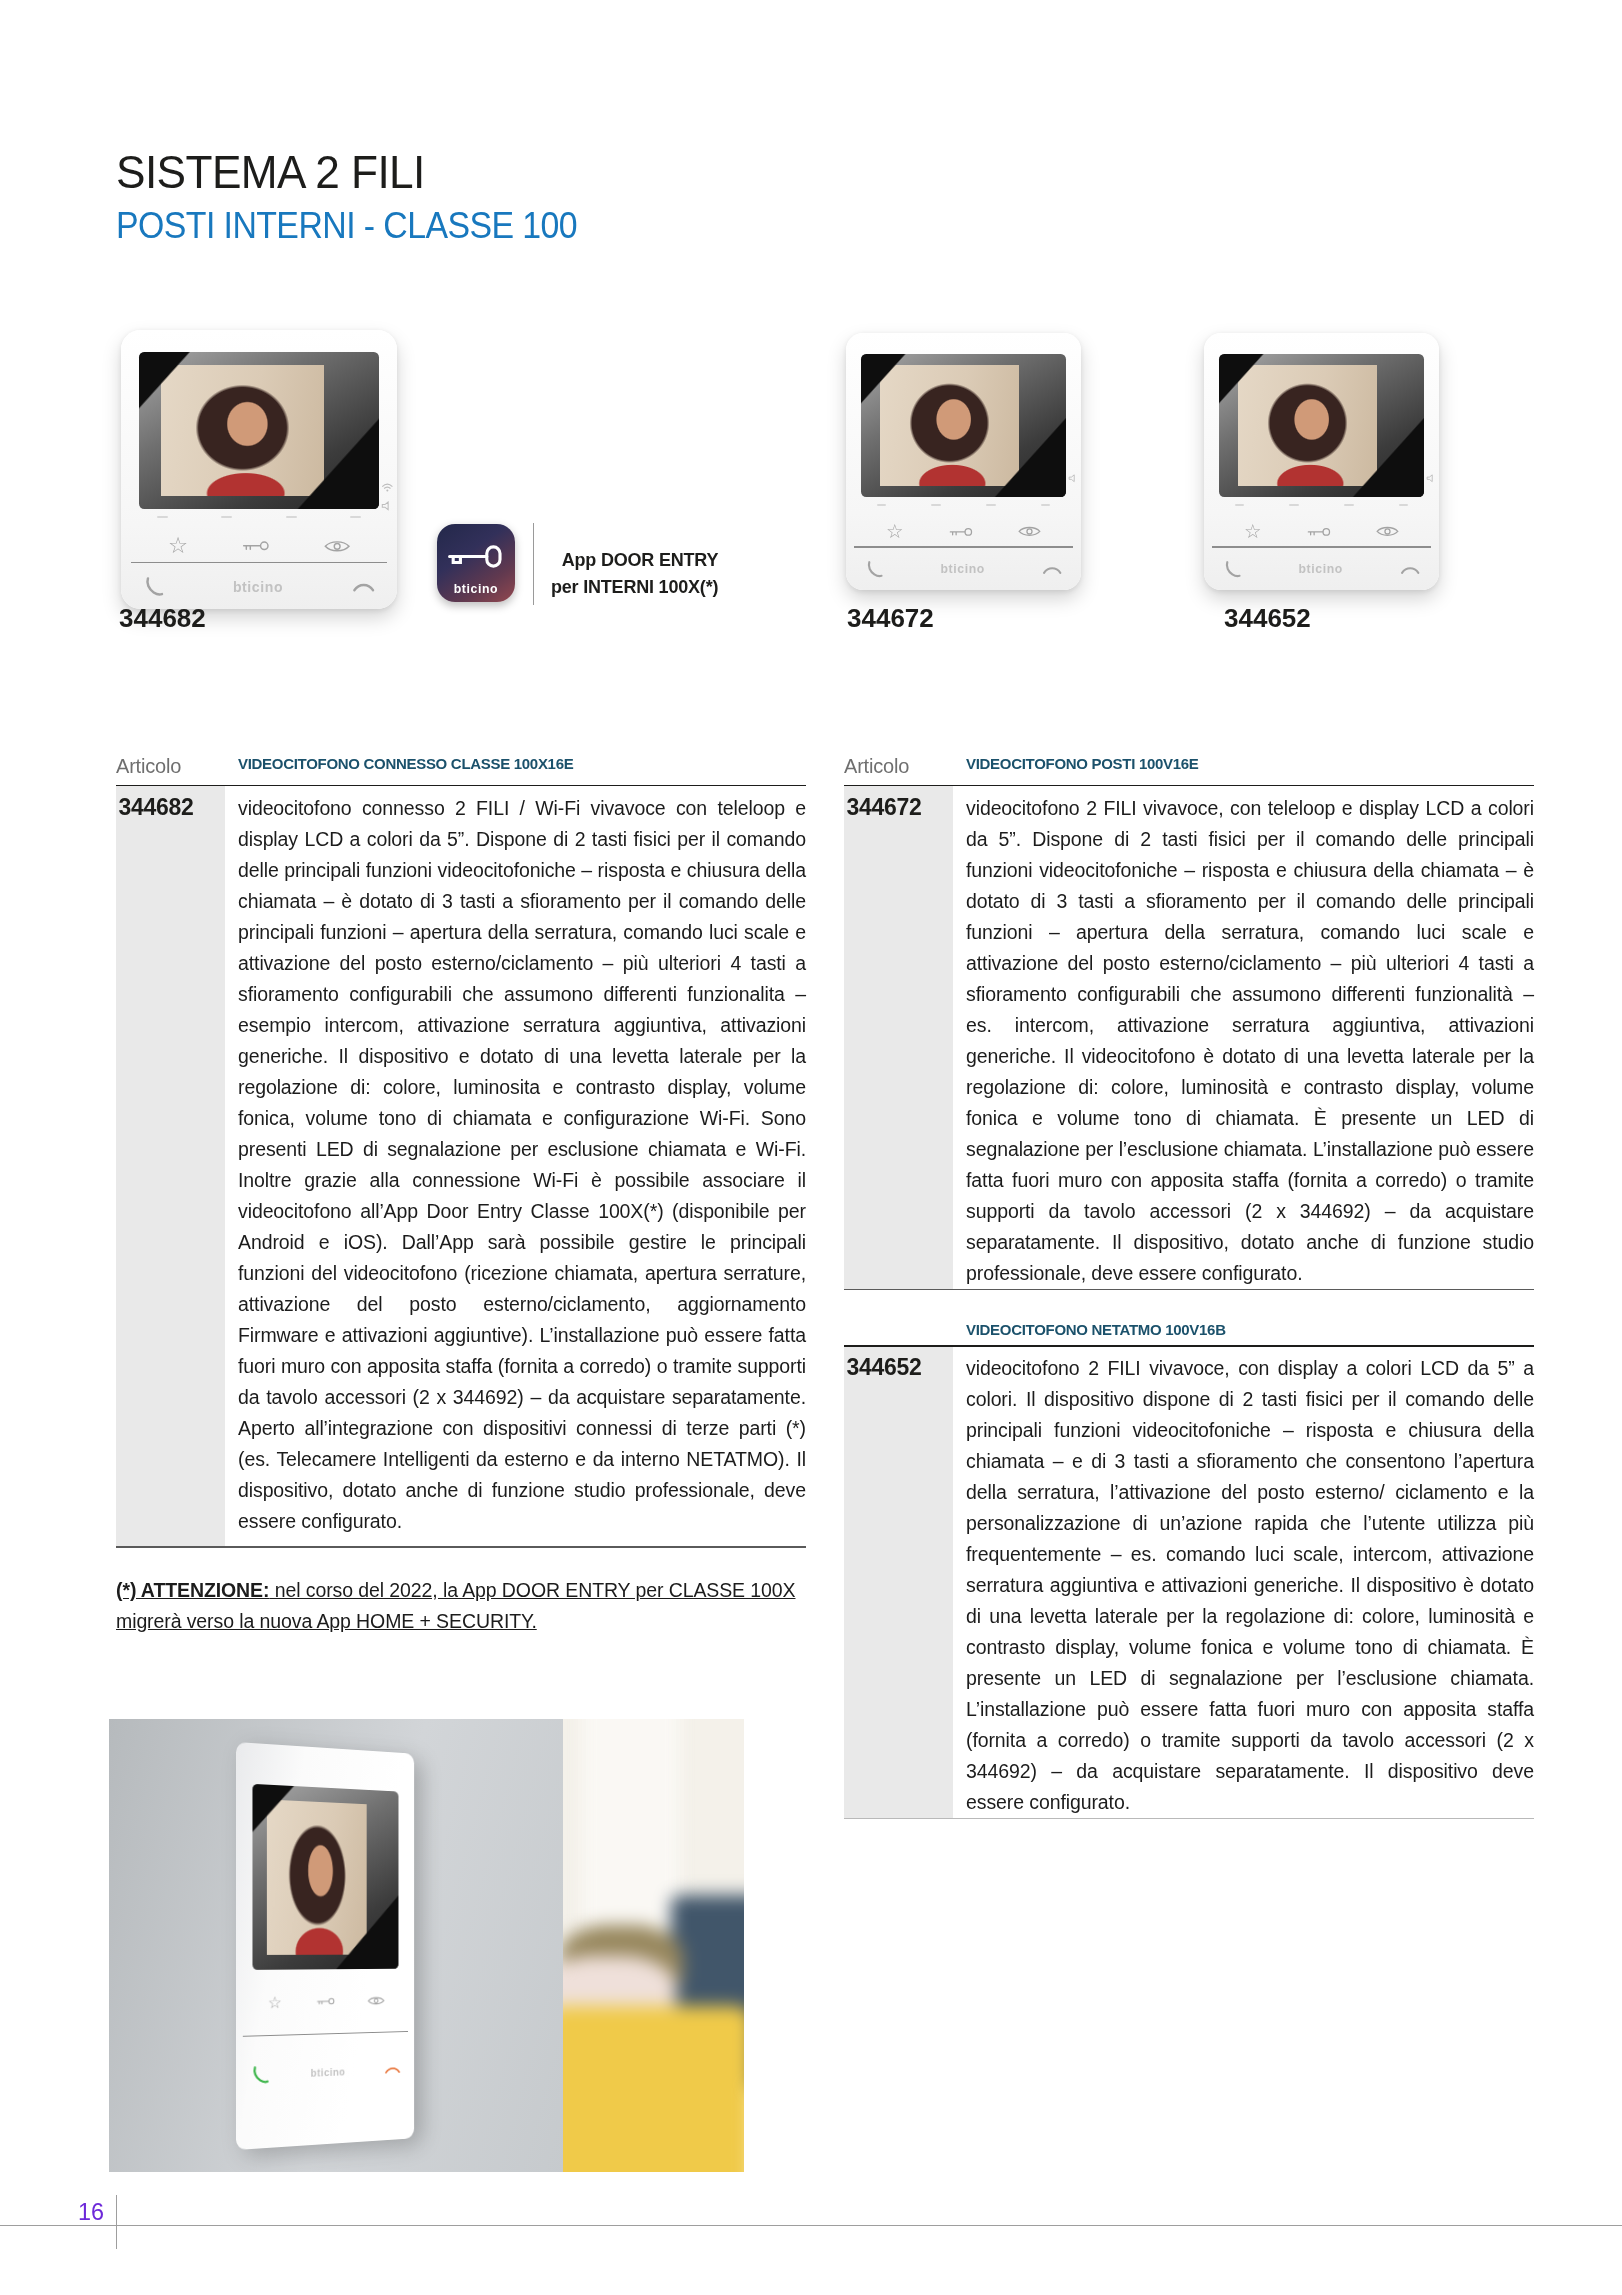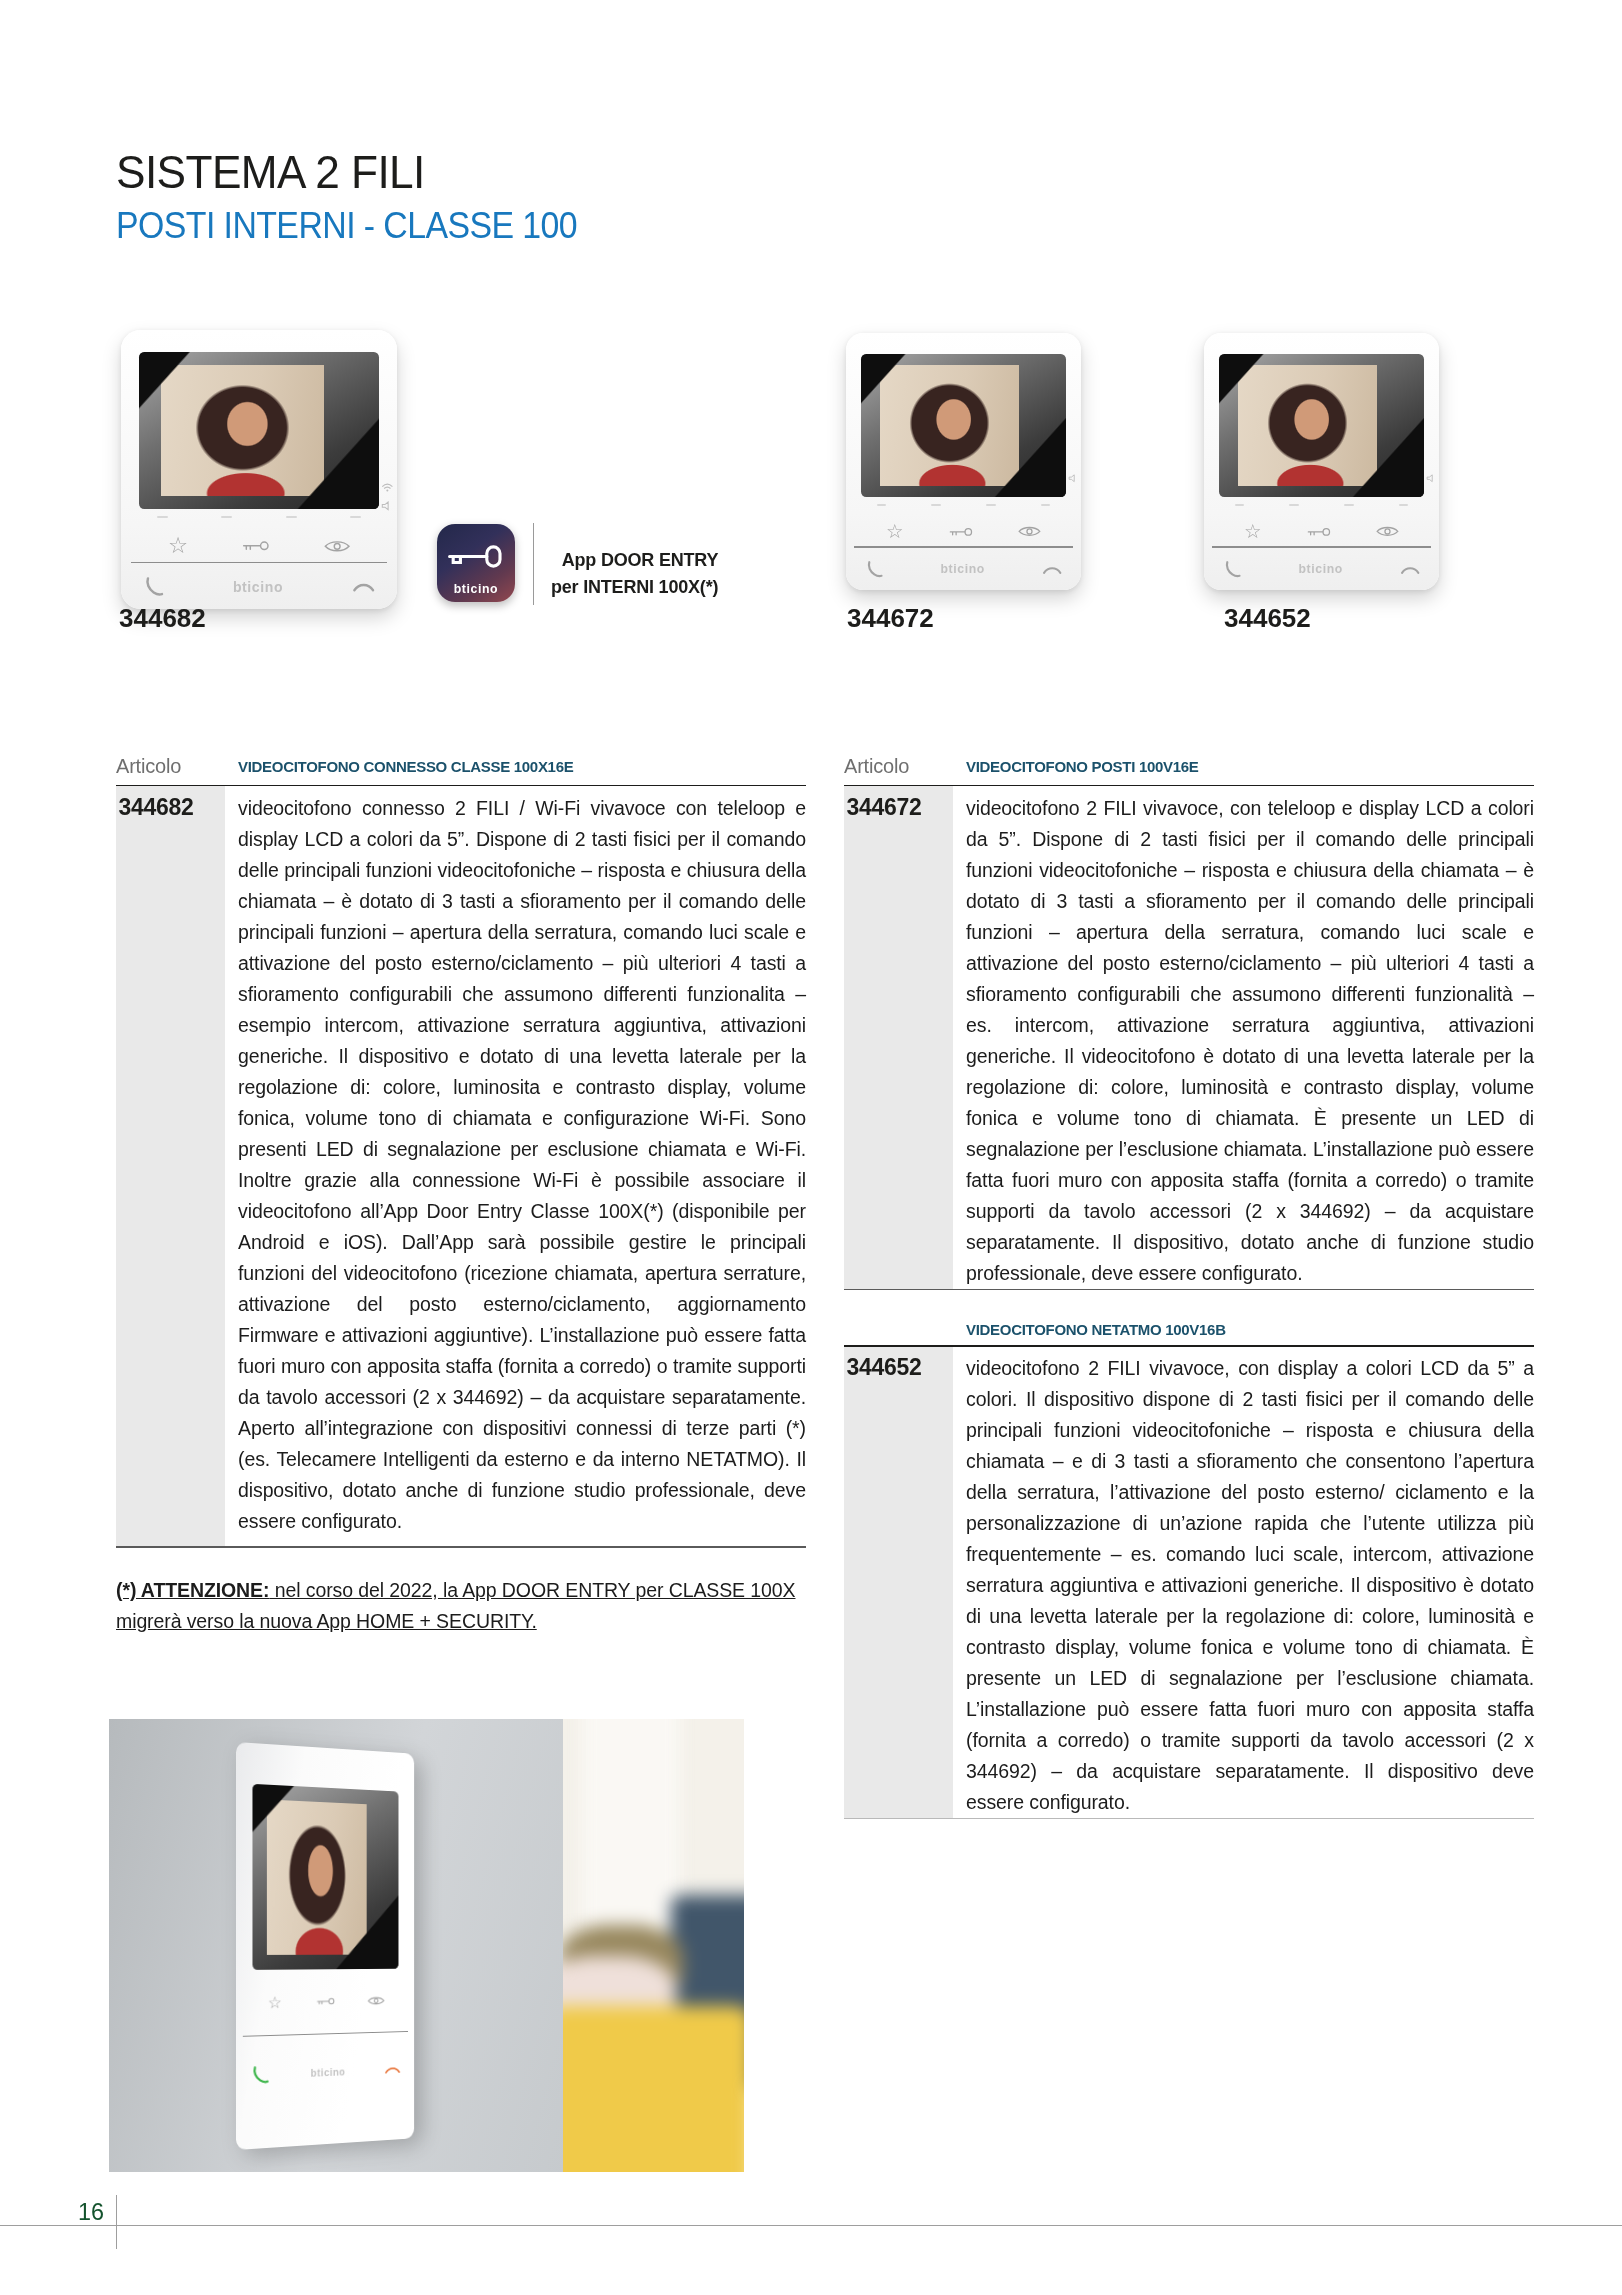--- a/index.html
+++ b/index.html
@@ -47,21 +47,21 @@
       box-shadow:0 3.9px 9px rgba(0,0,0,.25);}
   .app-badge .app-key{position:absolute;left:9px;top:18px;}
   .app-brand{position:absolute;left:0;right:0;bottom:6.5px;text-align:center;color:#ffffff;
       font-size:12.3px;letter-spacing:0.6px;font-weight:700;}
   .app-divider{position:absolute;left:533px;top:523px;width:1.3px;height:82px;background:#9a9a9a;}
   .app-label{position:absolute;left:551px;top:547px;font-size:18px;font-weight:700;
       line-height:27px;color:#1d1d1b;letter-spacing:-0.2px;text-align:right;}
 
   
   .tbl{position:absolute;width:690px;}
-  .tbl-head{display:flex;align-items:center;padding-bottom:6.5px;}
+  .tbl-head{display:flex;align-items:flex-start;padding-bottom:6.5px;}
   .tbl-col{width:122px;flex:0 0 122px;font-size:20px;color:#6f6f6f;letter-spacing:-0.2px;}
   .tbl-title{flex:1;font-size:15px;font-weight:700;color:#1b516b;letter-spacing:-0.3px;}
   .tbl-rule{height:1.9px;background:#1d1d1b;}
   .tbl-row{display:flex;align-items:stretch;}
   .tbl-codecell{flex:0 0 109px;width:109px;background:#e9e9e9;}
   .tbl-codecell span{display:block;padding:7.8px 0 0 2.6px;font-size:23px;font-weight:700;letter-spacing:-0.3px;}
   .tbl-desc{flex:1;margin-left:13px;padding-top:6.5px;font-size:19.5px;line-height:31px;
       text-align:justify;letter-spacing:-0.1px;color:#1c1c1c;}
   .tbl-bottomrule{height:1.3px;background:#5a5a5a;}
   .tbl-bottomrule.light{background:#b9b9b9;}
@@ -92,21 +92,21 @@
   .photo-dev .dev-bezel{left:9%;top:10%;width:82%;height:46%;}
   .photo-dev .dev-touchrow{top:62%;}
   .photo-dev .dev-sep{top:72%;}
   .photo-dev .dev-bottomrow{top:76%;height:12%;}
   .green{color:#3cb54a;}
   .orange{color:#e8743a;}
 
   
   .footer-hline{position:absolute;left:0;top:2225px;width:100%;height:1.3px;background:#9e9e9e;}
   .footer-vline{position:absolute;left:116px;top:2195px;width:1.3px;height:100px;background:#9e9e9e;}
-  .page-num{position:absolute;left:39px;top:2199px;width:65px;text-align:right;font-size:23.4px;color:#14532d;}
+  .page-num{position:absolute;left:39px;top:2199px;width:65px;text-align:right;font-size:23.4px;color:#6d28d9;}
 </style>
 </head>
 <body>
 
 <div class="page">
 
   <div class="title">SISTEMA 2 FILI</div>
   <div class="subtitle">POSTI INTERNI - CLASSE 100</div>
 
   <div class="dev" style="left:121px;top:330px;width:276px;height:279px;">

